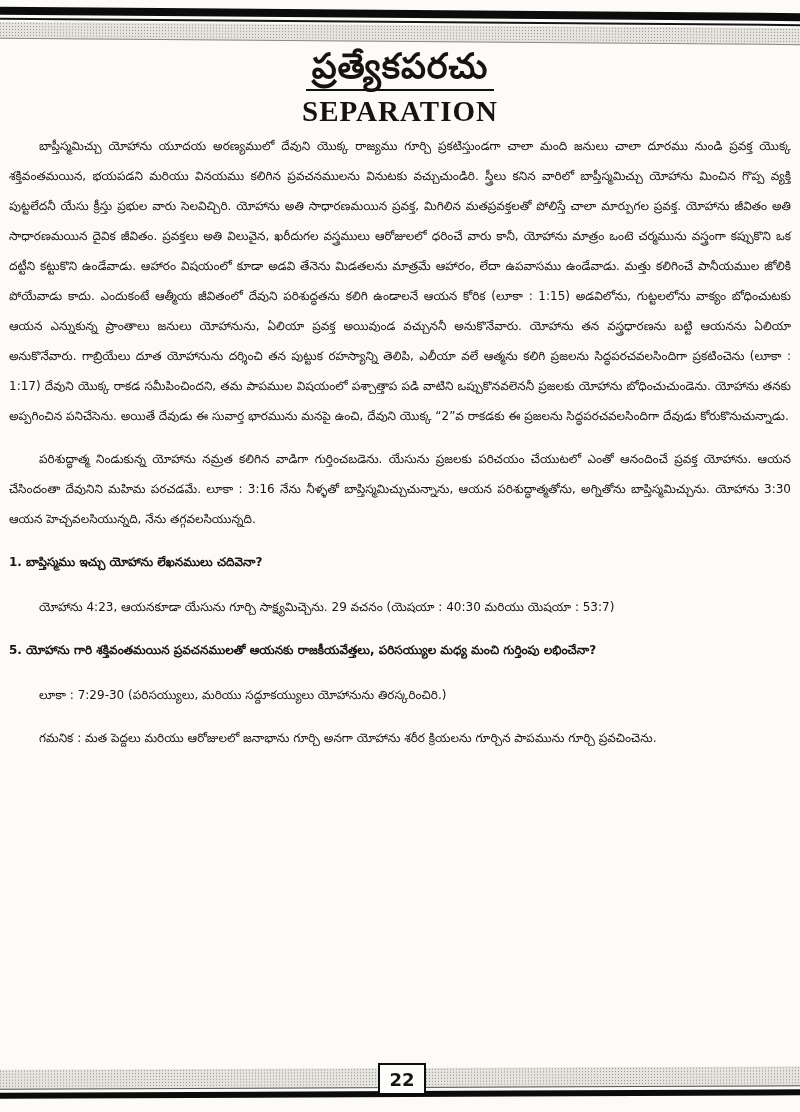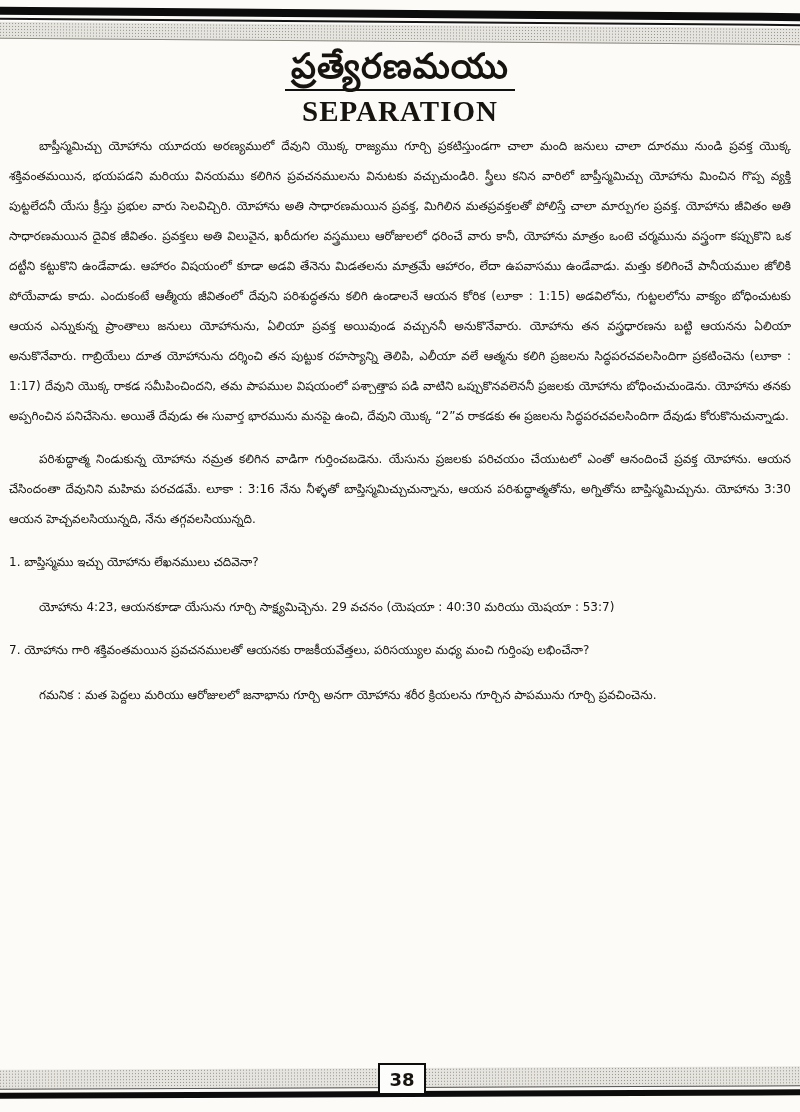--- a/index.html
+++ b/index.html
@@ -83,21 +83,21 @@
     right: 9px;
   }
   .content p {
     margin: 0 0 13px 0;
     font-size: 12px;
     line-height: 30px;
     text-align: justify;
   }
   .content p.indent { text-indent: 30px; }
   .content p.question {
-    font-weight: 400;
+    font-weight: 700;
     margin-top: 7px;
     margin-bottom: 15px;
     text-indent: 0;
   }
   .content p.answer { text-indent: 30px; }
 
   
   .page-number-box {
     position: absolute;
     top: 1063px;
@@ -118,36 +118,37 @@
 </head>
 <body>
 
 <div class="page">
 
   <div class="rule-thick top-bar-thick"></div>
   <div class="rule-thin top-bar-thin"></div>
   <div class="halftone top-halftone"></div>
 
   <div class="title-wrap">
-    <h1 class="title-telugu">ప్రత్యేరణమయు</h1>
+    <h1 class="title-telugu">ప్రత్యేకపరచు</h1>
     <h2 class="title-english">SEPARATION</h2>
   </div>
 
   <div class="content">
     <p class="indent">బాప్తీస్మమిచ్చు యోహాను యూదయ అరణ్యములో దేవుని యొక్క రాజ్యము గూర్చి ప్రకటిస్తుండగా చాలా మంది జనులు చాలా దూరము నుండి ప్రవక్త యొక్క శక్తివంతమయిన, భయపడని మరియు వినయము కలిగిన ప్రవచనములను వినుటకు వచ్చుచుండిరి. స్త్రీలు కనిన వారిలో బాప్తీస్మమిచ్చు యోహాను మించిన గొప్ప వ్యక్తి పుట్టలేదనీ యేసు క్రీస్తు ప్రభుల వారు సెలవిచ్చిరి. యోహాను అతి సాధారణమయిన ప్రవక్త, మిగిలిన మతప్రవక్తలతో పోలిస్తే చాలా మార్పుగల ప్రవక్త. యోహాను జీవితం అతి సాధారణమయిన దైవిక జీవితం. ప్రవక్తలు అతి విలువైన, ఖరీదుగల వస్త్రములు ఆరోజులలో ధరించే వారు కానీ, యోహాను మాత్రం ఒంటె చర్మమును వస్త్రంగా కప్పుకొని ఒక దట్టీని కట్టుకొని ఉండేవాడు. ఆహారం విషయంలో కూడా అడవి తేనెను మిడతలను మాత్రమే ఆహారం, లేదా ఉపవాసము ఉండేవాడు. మత్తు కలిగించే పానీయముల జోలికి పోయేవాడు కాదు. ఎందుకంటే ఆత్మీయ జీవితంలో దేవుని పరిశుద్ధతను కలిగి ఉండాలనే ఆయన కోరిక (లూకా : 1:15) అడవిలోను, గుట్టలలోను వాక్యం బోధించుటకు ఆయన ఎన్నుకున్న ప్రాంతాలు జనులు యోహానును, ఏలియా ప్రవక్త అయివుండ వచ్చుననీ అనుకొనేవారు. యోహాను తన వస్త్రధారణను బట్టి ఆయనను ఏలియా అనుకొనేవారు. గాబ్రియేలు దూత యోహానును దర్శించి తన పుట్టుక రహస్యాన్ని తెలిపి, ఎలీయా వలే ఆత్మను కలిగి ప్రజలను సిద్ధపరచవలసిందిగా ప్రకటించెను (లూకా : 1:17) దేవుని యొక్క రాకడ సమీపించిందని, తమ పాపముల విషయంలో పశ్చాత్తాప పడి వాటిని ఒప్పుకొనవలెననీ ప్రజలకు యోహాను బోధించుచుండెను. యోహాను తనకు అప్పగించిన పనిచేసెను. అయితే దేవుడు ఈ సువార్త భారమును మనపై ఉంచి, దేవుని యొక్క “2”వ రాకడకు ఈ ప్రజలను సిద్ధపరచవలసిందిగా దేవుడు కోరుకొనుచున్నాడు.</p>
     <p class="indent">పరిశుద్ధాత్మ నిండుకున్న యోహాను నమ్రత కలిగిన వాడిగా గుర్తించబడెను. యేసును ప్రజలకు పరిచయం చేయుటలో ఎంతో ఆనందించే ప్రవక్త యోహాను. ఆయన చేసిందంతా దేవునిని మహిమ పరచడమే. లూకా : 3:16 నేను నీళ్ళతో బాప్తిస్మమిచ్చుచున్నాను, ఆయన పరిశుద్ధాత్మతోను, అగ్నితోను బాప్తిస్మమిచ్చును. యోహాను 3:30 ఆయన హెచ్చవలసియున్నది, నేను తగ్గవలసియున్నది.</p>
 
     <p class="question">1. బాప్తిస్మము ఇచ్చు యోహాను లేఖనములు చదివెనా?</p>
     <p class="answer">యోహాను 4:23, ఆయనకూడా యేసును గూర్చి సాక్ష్యమిచ్చెను. 29 వచనం (యెషయా : 40:30 మరియు యెషయా : 53:7)</p>
 
-    <p class="question">7. యోహాను గారి శక్తివంతమయిన ప్రవచనములతో ఆయనకు రాజకీయవేత్తలు, పరిసయ్యుల మధ్య మంచి గుర్తింపు లభించేనా?</p>
+    <p class="question">5. యోహాను గారి శక్తివంతమయిన ప్రవచనములతో ఆయనకు రాజకీయవేత్తలు, పరిసయ్యుల మధ్య మంచి గుర్తింపు లభించేనా?</p>
+    <p class="answer">లూకా : 7:29-30 (పరిసయ్యులు, మరియు సద్దూకయ్యులు యోహానును తిరస్కరించిరి.)</p>
 
     <p class="indent">గమనిక : మత పెద్దలు మరియు ఆరోజులలో జనాభాను గూర్చి అనగా యోహాను శరీర క్రియలను గూర్చిన పాపమును గూర్చి ప్రవచించెను.</p>
 
   </div>
 
   <div class="halftone bottom-halftone"></div>
   <div class="page-number-box">
-    <span>38</span>
+    <span>22</span>
   </div>
   <div class="rule-thick bottom-bar-thick"></div>
 
 </div>
 
 </body></html>

